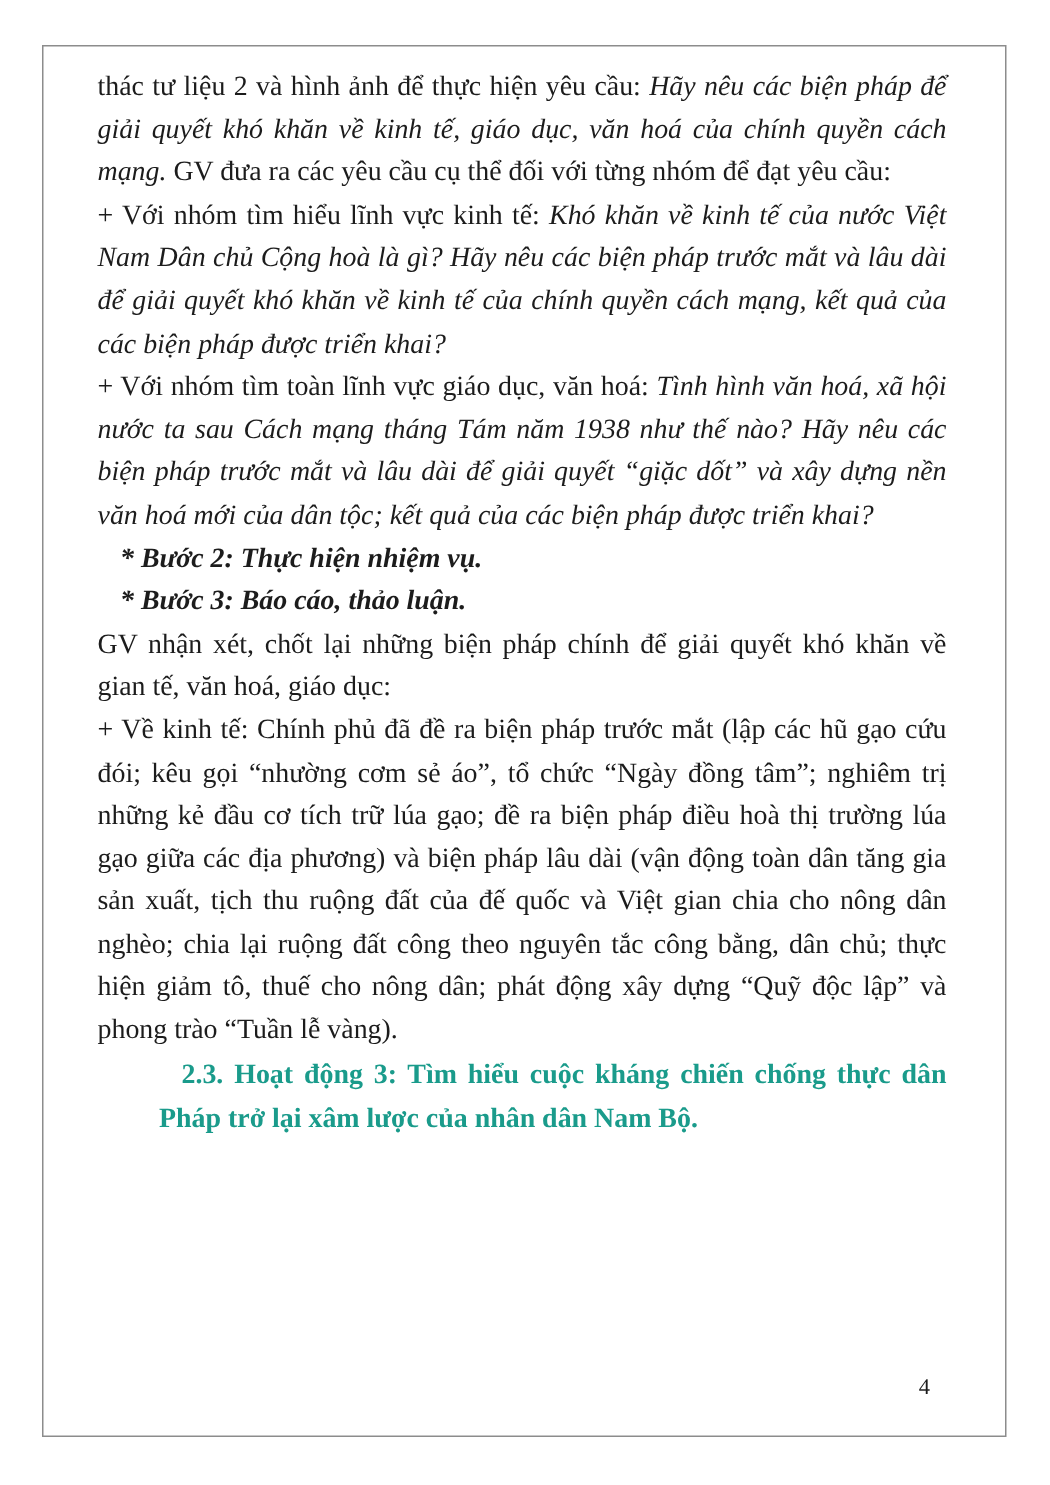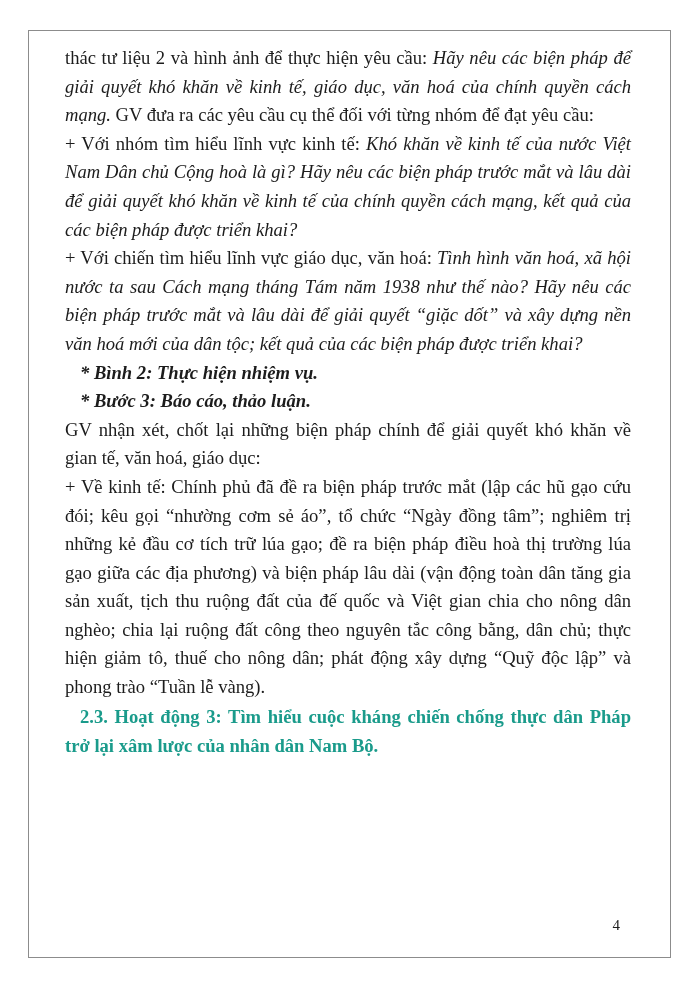--- a/index.html
+++ b/index.html
@@ -43,20 +43,21 @@
     text-indent: 15px;
   }
   .seg-regular { font-style: normal; font-weight: normal; }
   .seg-italic { font-style: italic; font-weight: normal; }
   .seg-bolditalic { font-style: italic; font-weight: bold; }
   .para-heading {
     color: var(--heading-color, #1a9b8b);
     font-weight: bold;
     text-indent: 15px;
     line-height: 29.5px;
+    margin-left: 41px;
   }
   .page-number {
     position: absolute;
     right: 80px;
     top: 917px;
     font-family: "Liberation Serif", "DejaVu Serif", serif;
     font-size: 15px;
     color: #1c1c1c;
   }
 </style>
@@ -65,23 +66,23 @@
 
 <div class="canvas">
   <div class="page-border"></div>
 
   <div class="content">
 
     <p class="para"><span class="seg-regular">thác tư liệu 2 và hình ảnh để thực hiện yêu cầu: </span><span class="seg-italic">Hãy nêu các biện pháp để giải quyết khó khăn về kinh tế, giáo dục, văn hoá của chính quyền cách mạng.</span><span class="seg-regular"> GV đưa ra các yêu cầu cụ thể đối với từng nhóm để đạt yêu cầu:</span></p>
 
     <p class="para"><span class="seg-regular">+ Với nhóm tìm hiểu lĩnh vực kinh tế: </span><span class="seg-italic">Khó khăn về kinh tế của nước Việt Nam Dân chủ Cộng hoà là gì? Hãy nêu các biện pháp trước mắt và lâu dài để giải quyết khó khăn về kinh tế của chính quyền cách mạng, kết quả của các biện pháp được triển khai?</span></p>
 
-    <p class="para"><span class="seg-regular">+ Với chiến tìm hiểu lĩnh vực giáo dục, văn hoá: </span><span class="seg-italic">Tình hình văn hoá, xã hội nước ta sau Cách mạng tháng Tám năm 1938 như thế nào? Hãy nêu các biện pháp trước mắt và lâu dài để giải quyết “giặc dốt” và xây dựng nền văn hoá mới của dân tộc; kết quả của các biện pháp được triển khai?</span></p>
+    <p class="para"><span class="seg-regular">+ Với nhóm tìm toàn lĩnh vực giáo dục, văn hoá: </span><span class="seg-italic">Tình hình văn hoá, xã hội nước ta sau Cách mạng tháng Tám năm 1938 như thế nào? Hãy nêu các biện pháp trước mắt và lâu dài để giải quyết “giặc dốt” và xây dựng nền văn hoá mới của dân tộc; kết quả của các biện pháp được triển khai?</span></p>
 
-    <p class="para para-indent"><span class="seg-bolditalic">* Bình 2: Thực hiện nhiệm vụ.</span></p>
+    <p class="para para-indent"><span class="seg-bolditalic">* Bước 2: Thực hiện nhiệm vụ.</span></p>
 
 
     <p class="para para-indent"><span class="seg-bolditalic">* Bước 3: Báo cáo, thảo luận.</span></p>
 
 
 
     <p class="para"><span class="seg-regular">GV nhận xét, chốt lại những biện pháp chính để giải quyết khó khăn về gian tế, văn hoá, giáo dục:</span></p>
 
     <p class="para"><span class="seg-regular">+ Về kinh tế: Chính phủ đã đề ra biện pháp trước mắt (lập các hũ gạo cứu đói; kêu gọi “nhường cơm sẻ áo”, tổ chức “Ngày đồng tâm”; nghiêm trị những kẻ đầu cơ tích trữ lúa gạo; đề ra biện pháp điều hoà thị trường lúa gạo giữa các địa phương) và biện pháp lâu dài (vận động toàn dân tăng gia sản xuất, tịch thu ruộng đất của đế quốc và Việt gian chia cho nông dân nghèo; chia lại ruộng đất công theo nguyên tắc công bằng, dân chủ; thực hiện giảm tô, thuế cho nông dân; phát động xây dựng “Quỹ độc lập” và phong trào “Tuần lễ vàng).</span></p>
 

